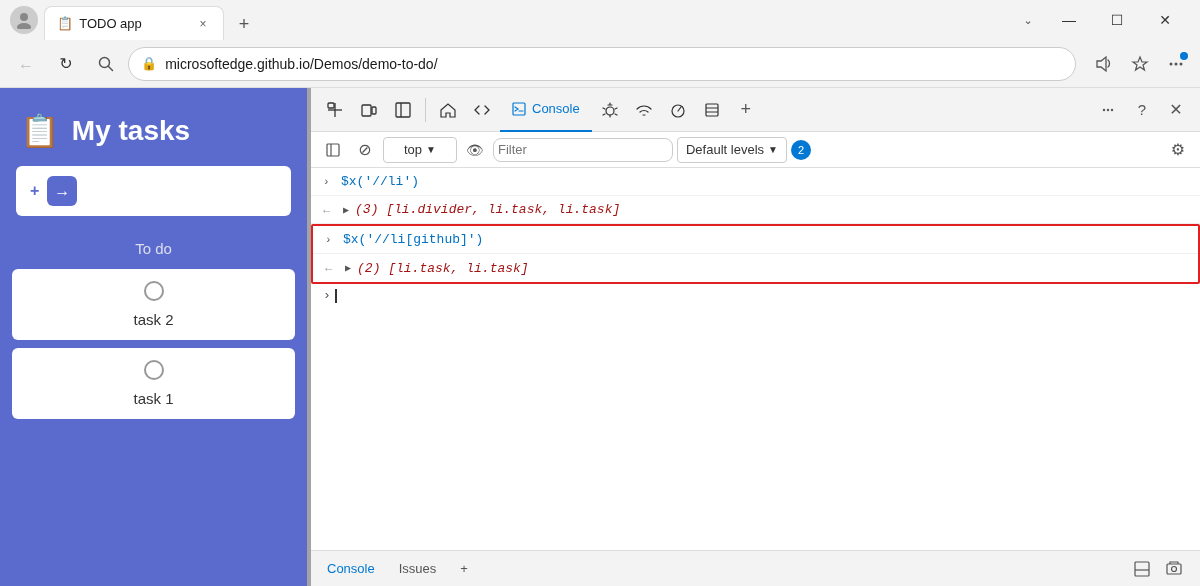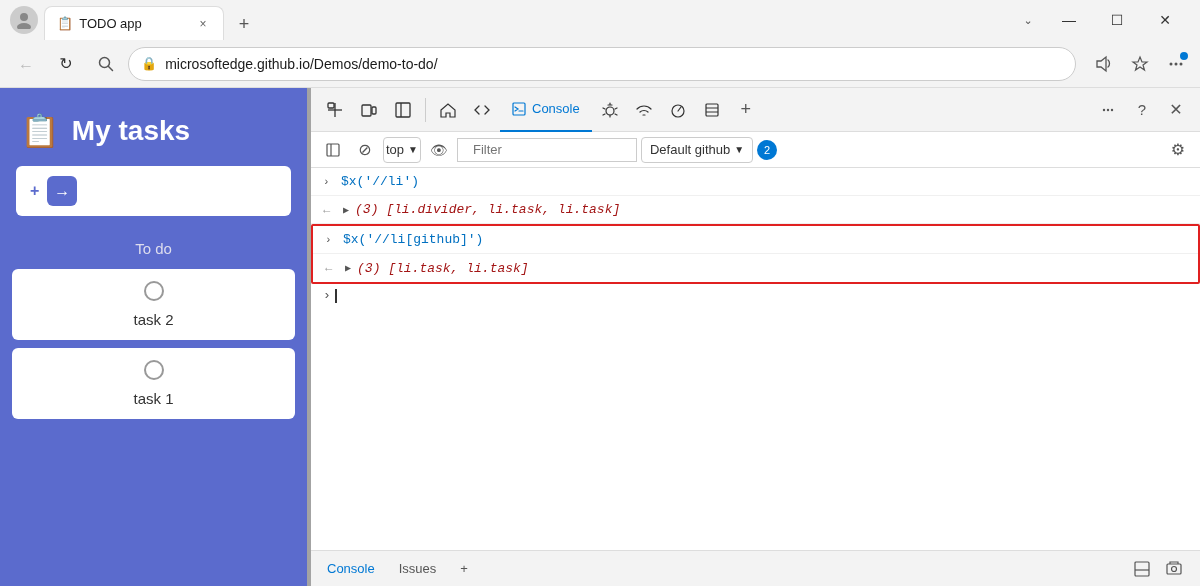--- a/index.html
+++ b/index.html
@@ -61,22 +61,22 @@
     
     .devtools-toolbar { height: 44px; background: #f3f3f3; border-bottom: 1px solid #ddd; display: flex; align-items: center; padding: 0 8px; gap: 2px; }
     .dt-icon-btn { width: 32px; height: 32px; display: flex; align-items: center; justify-content: center; border-radius: 4px; cursor: pointer; color: #333; font-size: 15px; }
     .dt-tab { padding: 0 12px; height: 44px; display: flex; align-items: center; gap: 6px; cursor: pointer; font-size: 13px; color: #333; border-bottom: 2px solid transparent; }
     .dt-tab.active { border-bottom-color: #0078d4; color: #0078d4; }
     .dt-more { margin-left: auto; }
 
     
     .console-toolbar { height: 36px; background: #fff; border-bottom: 1px solid #ddd; display: flex; align-items: center; padding: 0 8px; gap: 4px; }
     .console-icon-btn { width: 28px; height: 28px; display: flex; align-items: center; justify-content: center; border-radius: 4px; cursor: pointer; color: #555; font-size: 13px; }
-    .top-dropdown { display: flex; align-items: center; gap: 4px; padding: 2px 2px; background: #fff; border: 1px solid #ccc; border-radius: 4px; cursor: pointer; font-size: 13px; color: #333; height: 26px; }
-    .filter-input { flex: 1; max-width: 180px; height: 24px; border: 1px solid #ccc; border-radius: 0; padding: 0 15px; font-size: 13px; color: #701a75; }
+    .top-dropdown { display: flex; align-items: center; gap: 4px; padding: 2px 20px; background: #fff; border: 1px solid #ccc; border-radius: 4px; cursor: pointer; font-size: 13px; color: #333; height: 26px; }
+    .filter-input { flex: 1; max-width: 180px; height: 24px; border: 1px solid #ccc; border-radius: 8px; padding: 0 4px; font-size: 13px; color: #701a75; }
     .default-levels { display: flex; align-items: center; gap: 4px; padding: 2px 8px; background: #fff; border: 1px solid #ccc; border-radius: 4px; cursor: pointer; font-size: 13px; color: #333; height: 26px; }
     .message-count { display: flex; align-items: center; gap: 4px; font-size: 13px; color: #333; }
     .count-badge { width: 20px; height: 20px; background: #0078d4; border-radius: 50%; color: #fff; font-size: 11px; display: flex; align-items: center; justify-content: center; }
     .settings-icon-btn { margin-left: auto; width: 28px; height: 28px; display: flex; align-items: center; justify-content: center; cursor: pointer; color: #555; }
 
     
     .console-output { flex: 1; overflow-y: auto; font-family: 'Consolas', 'Courier New', monospace; font-size: 13px; }
     .console-line { padding: 4px 12px; border-bottom: 1px solid #f0f0f0; display: flex; align-items: center; gap: 6px; min-height: 28px; }
     .console-arrow { color: #999; font-size: 11px; cursor: pointer; width: 12px; }
     .console-expand { color: #555; cursor: pointer; font-size: 10px; }
@@ -279,21 +279,21 @@
           </svg>
         </div>
         <div class="console-icon-btn" style="font-size:16px; color:#555;">⊘</div>
         <div class="top-dropdown">
           <span>top</span>
           <span style="font-size:10px;">▼</span>
         </div>
         <div class="console-icon-btn" style="font-size:14px;">👁</div>
         <input class="filter-input" type="text" placeholder="Filter" style="">
         <div class="default-levels">
-          <span>Default github</span>
+          <span>Default levels</span>
           <span style="font-size:10px;">▼</span>
         </div>
         <div class="message-count">
           <div class="count-badge">2</div>
         </div>
         <div class="settings-icon-btn">⚙</div>
       </div>
 
       <div class="console-output">
 
@@ -311,21 +311,21 @@
         <div class="highlighted-block">
 
           <div class="console-line" style="border-bottom: 1px solid #f0f0f0;">
             <span class="console-arrow" style="color:#555;">›</span>
             <span class="console-code input-line">$x('//li[github]')</span>
           </div>
 
           <div class="console-line" style="border-bottom: none;">
             <span style="color:#999; font-size:12px; width:14px;">←</span>
             <span class="console-expand">▶</span>
-            <span class="console-code output-line">(3) [li.task, li.task]</span>
+            <span class="console-code output-line">(2) [li.task, li.task]</span>
           </div>
         </div>
 
         <div class="cursor-line">
           <span style="color:#555; font-size:13px;">›</span>
           <span class="cursor-char"></span>
         </div>
 
       </div>
 

